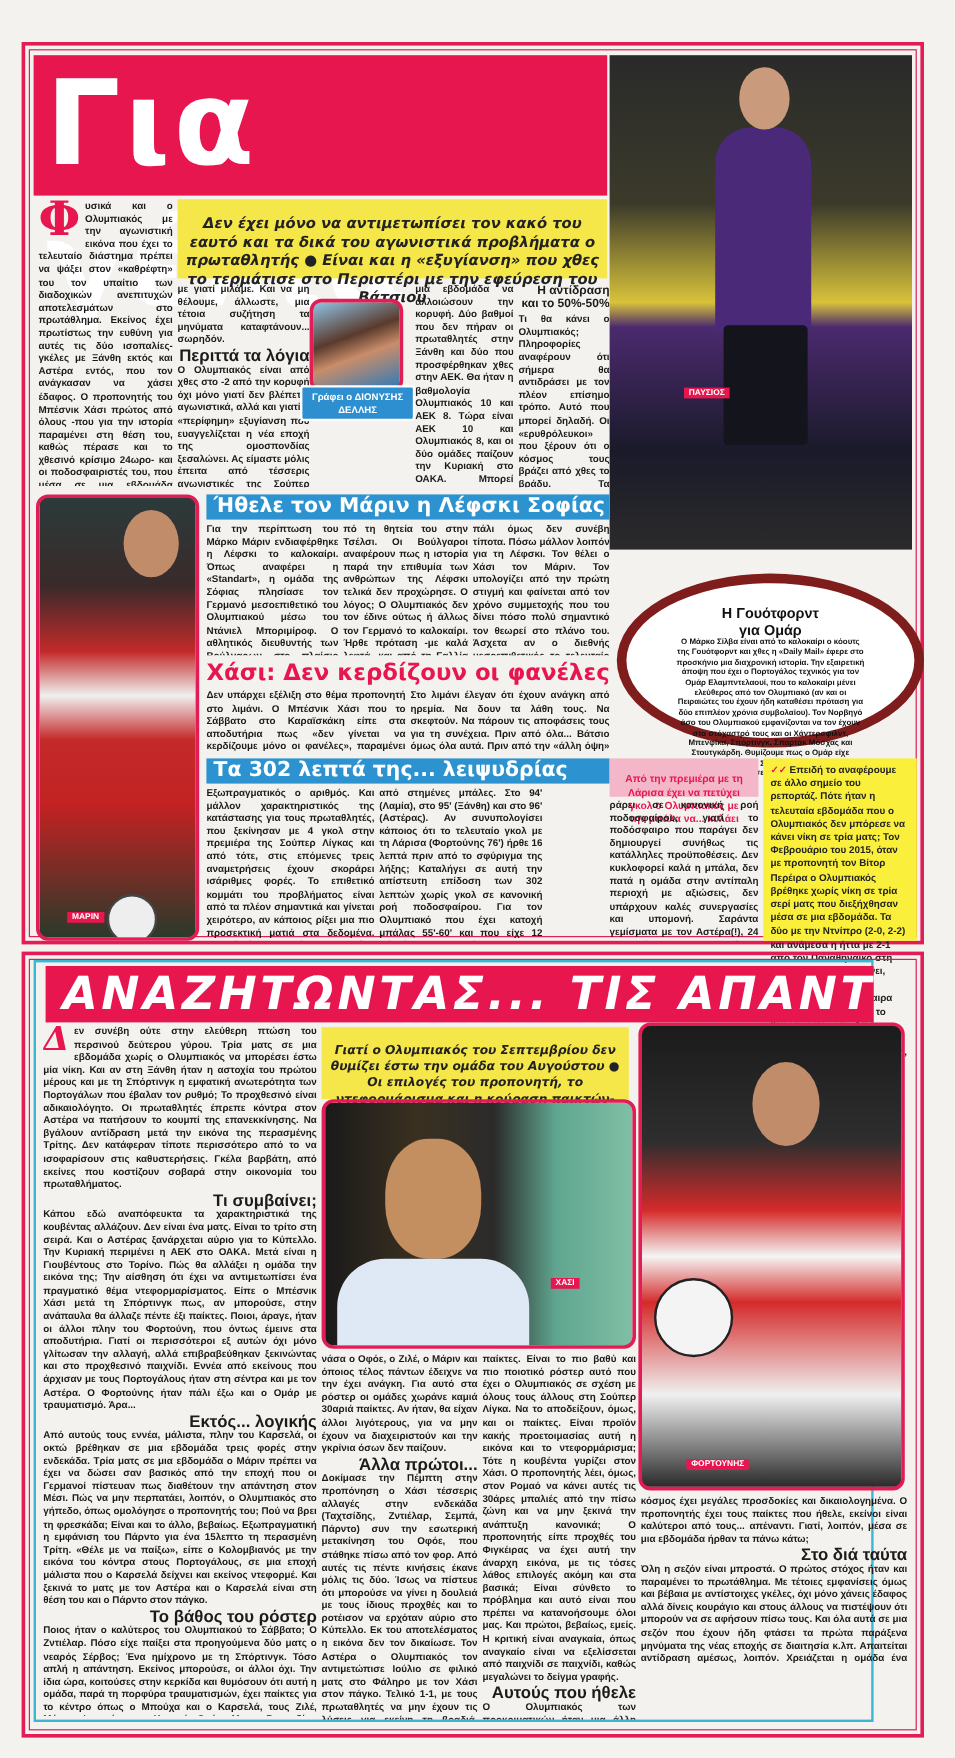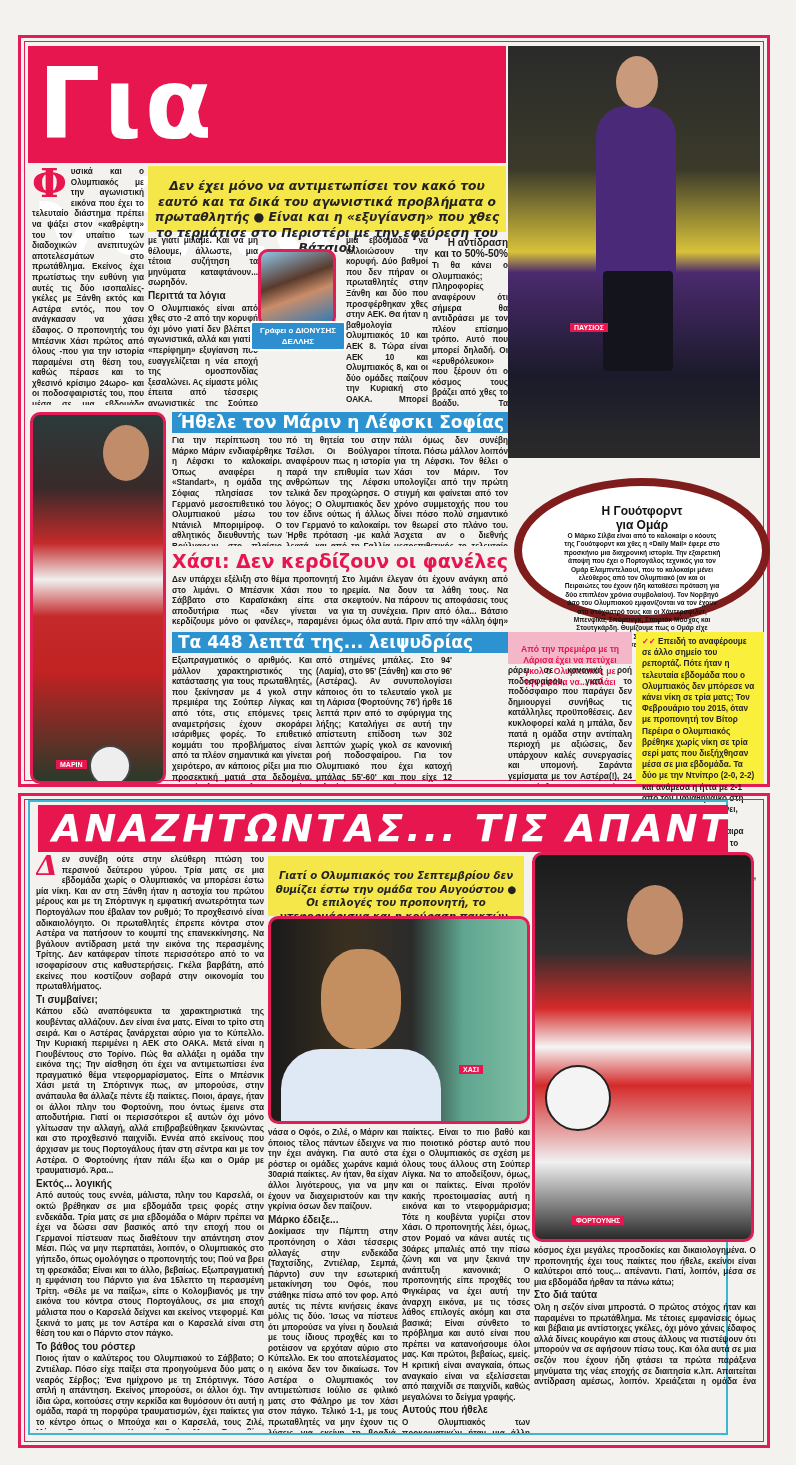--- a/index.html
+++ b/index.html
@@ -5,21 +5,21 @@
 *{box-sizing:border-box;margin:0;padding:0}
 body{width:796px;height:1465px;background:#f4f2ee;font-family:"Liberation Sans",sans-serif;color:#111;position:relative;overflow:hidden}
 .page{position:absolute;inset:0}
 .frame-top{position:absolute;left:18px;top:35px;width:752px;height:752px;border:3px solid #e21d55;outline:1px solid #e21d55;outline-offset:-7px}
 .frame-bot{position:absolute;left:18px;top:793px;width:752px;height:655px;border:3px solid #e21d55;outline:1px solid #e21d55;outline-offset:-7px}
 .teal-inner{position:absolute;left:28px;top:800px;width:700px;height:635px;border:2px solid #3bb7d4}
 .title1{position:absolute;left:28px;top:46px;width:478px;height:117px;background:#e8164f;color:#fff;font-weight:900;font-size:98px;line-height:117px;padding-left:10px;letter-spacing:3px;font-family:"DejaVu Sans",sans-serif}
 .col{position:absolute;font-size:8.2px;line-height:10.6px;text-align:justify;font-weight:bold;color:#1b1b1b;overflow:hidden}
 .col p{margin-bottom:0}
 .dropcap{float:left;font-size:40px;line-height:32px;color:#e8164f;font-family:"DejaVu Serif",serif;margin-right:4px;font-weight:bold}
-.sub{font-weight:bold;font-size:10px;text-align:left;display:block;margin:2px 0}
+.sub{font-weight:bold;font-size:14px;text-align:right;display:block;margin:2px 0}
 .deck{position:absolute;background:#f5e64a;color:#222;font-style:italic;font-weight:900;font-size:12.3px;line-height:15.5px;text-align:center;padding:13px 4px;font-family:"DejaVu Sans",sans-serif}
 .photo{position:absolute;border:3px solid #e21d55;border-radius:10px;overflow:hidden}
 .cap{position:absolute;background:#e8164f;color:#fff;font-size:7px;font-weight:bold;padding:1px 4px}
 .bar-blue{position:absolute;background:#2d93d0;color:#fff;font-weight:900;font-size:17px;line-height:21px;padding-left:6px;font-family:"DejaVu Sans",sans-serif;white-space:nowrap;overflow:hidden}
 .hd-red{position:absolute;color:#e8164f;font-weight:900;font-size:19px;line-height:22px;font-family:"DejaVu Sans",sans-serif;white-space:nowrap;overflow:hidden}
 .pinkbox{position:absolute;background:#f4b6c9;color:#e8164f;font-weight:bold;font-size:8.6px;line-height:11px;text-align:center;padding:12px}
 .yellowbox{position:absolute;background:#faf03c;font-size:8.2px;line-height:11.2px;font-weight:bold;padding:4px 6px;color:#222}
 .ellipse{position:absolute;border:8px solid #7f1d1d;border-radius:50%;background:#fff;text-align:center;padding:18px 40px}
 .ellipse h4{font-size:12px;line-height:14px;font-weight:900}
 .ellipse p{font-size:7.8px;line-height:10px;font-weight:bold}
@@ -81,21 +81,21 @@
   <div class="ellipse" style="left:514px;top:478px;width:256px;height:145px">
     <h4>Η Γουότφορντ</h4>
     <h4>για Ομάρ</h4>
     <p style="font-size:6.6px;line-height:8.4px">Ο Μάρκο Σίλβα είναι από το καλοκαίρι ο κόουτς της Γουότφορντ και χθες η «Daily Mail» έφερε στο προσκήνιο μια διαχρονική ιστορία. Την εξαιρετική άποψη που έχει ο Πορτογάλος τεχνικός για τον Ομάρ Ελαμπντελαουί, που το καλοκαίρι μένει ελεύθερος από τον Ολυμπιακό (αν και οι Πειραιώτες του έχουν ήδη καταθέσει πρόταση για δύο επιπλέον χρόνια συμβολαίου). Τον Νορβηγό άσο του Ολυμπιακού εμφανίζονται να τον έχουν στο στόχαστρό τους και οι Χάντερσφιλντ, Μπενφίκα, Σπόρτινγκ, Σπαρτάκ Μόσχας και Στουτγκάρδη. Θυμίζουμε πως ο Ομάρ είχε δουλέψει με τον Σίλβα και στη Χαλ την προηγούμενη σεζόν για ένα εξάμηνο.</p>
   </div>
 
   <div class="hd-red" style="left:172px;top:550px;width:336px">Χάσι: Δεν κερδίζουν οι φανέλες</div>
   <div class="col" style="left:172px;top:575px;width:166px;height:52px">Δεν υπάρχει εξέλιξη στο θέμα προπονητή στο λιμάνι. Ο Μπέσνικ Χάσι που το Σάββατο στο Καραϊσκάκη είπε στα αποδυτήρια πως «δεν γίνεται να κερδίζουμε μόνο οι φανέλες», παραμένει στη θέση του. Και μιας και αύριο κιόλας είναι το ματς Κυπέλλου με τον Αστέρα καταλαβαίνει κανείς ότι ο 46χρονος -τουλάχιστον μέχρι νεωτέρας- θα συνεχίσει.</div>
   <div class="col" style="left:342px;top:575px;width:166px;height:52px">Στο λιμάνι έλεγαν ότι έχουν ανάγκη από ηρεμία. Να δουν τα λάθη τους. Να σκεφτούν. Να πάρουν τις αποφάσεις τους για τη συνέχεια. Πριν από όλα... Βάτσιο όμως όλα αυτά. Πριν από την «άλλη όψη» του νομίσματος της φετινής Σούπερ Λίγκας.</div>
 
-  <div class="bar-blue" style="left:172px;top:632px;width:336px;height:21px">Τα 448 λεπτά της... λειψυδρίας</div>
+  <div class="bar-blue" style="left:172px;top:632px;width:336px;height:21px">Τα 302 λεπτά της... λειψυδρίας</div>
   <div class="col" style="left:172px;top:656px;width:140px;height:128px">Εξωπραγματικός ο αριθμός. Και μάλλον χαρακτηριστικός της κατάστασης για τους πρωταθλητές, που ξεκίνησαν με 4 γκολ στην πρεμιέρα της Σούπερ Λίγκας και από τότε, στις επόμενες τρεις αναμετρήσεις έχουν σκοράρει ισάριθμες φορές. Το επιθετικό κομμάτι του προβλήματος είναι από τα πλέον σημαντικά και γίνεται χειρότερο, αν κάποιος ρίξει μια πιο προσεκτική ματιά στα δεδομένα. Με πέναλτι το γκολ στον Αστέρα (Τζούρτζεβιτς). Με πέναλτι το γκολ κόντρα στη Λαμία (Φορτούνης). Από κόρνερ του Σεμπά και κεφαλιά του Ένγκελς το γκολ στην Ξάνθη. Σε αυτά τα τρία ματς, λοιπόν, ο Ολυμπιακός πήρε σκορ μόνο</div>
   <div class="col" style="left:316px;top:656px;width:136px;height:128px">από στημένες μπάλες. Στο 94' (Λαμία), στο 95' (Ξάνθη) και στο 96' (Αστέρας). Αν συνυπολογίσει κάποιος ότι το τελευταίο γκολ με τη Λάρισα (Φορτούνης 76') ήρθε 16 λεπτά πριν από το σφύριγμα της λήξης; Καταλήγει σε αυτή την απίστευτη επίδοση των 302 λεπτών χωρίς γκολ σε κανονική ροή ποδοσφαίρου. Για τον Ολυμπιακό που έχει κατοχή μπάλας 55'-60' και που είχε 12 τελικές με τη Λαμία, 11 με την Ξάνθη και 15 με τον Αστέρα. Έχουν χαθεί κλασικές ευκαιρίες (στο πρώτο ημίχρονο με την Ξάνθη), είχε δοκάρι προχθές ο Εμενίκε με τον Αστέρα, αλλά και πάλι η ουσία δεν αλλάζει. Ο Ολυμπιακός δεν σκο-</div>
   <div class="pinkbox" style="left:508px;top:632px;width:124px;height:32px">Από την πρεμιέρα με τη Λάρισα έχει να πετύχει γκολ ο Ολυμπιακός με την μπάλα να... κυλάει</div>
   <div class="col" style="left:508px;top:666px;width:124px;height:118px">ράρει σε κανονική ροή ποδοσφαίρου, γιατί το ποδόσφαιρο που παράγει δεν δημιουργεί συνήθως τις κατάλληλες προϋποθέσεις. Δεν κυκλοφορεί καλά η μπάλα, δεν πατά η ομάδα στην αντίπαλη περιοχή με αξιώσεις, δεν υπάρχουν καλές συνεργασίες και υπομονή. Σαράντα γεμίσματα με τον Αστέρα(!), 24 στην Ξάνθη, 26 με τη Λαμία. Ο πιο χαρακτηριστικός δείκτης της στατιστικής που «φωτογραφίζει» τις συνθήκες με τις οποίες επιτίθεσαι. Όσο πιο συχνά σηκώνεις την μπάλα ψηλά τόσο λιγότερο προσπαθείς να επιτεθείς οργανωμένα.</div>
 
   <div class="yellowbox" style="left:636px;top:632px;width:128px;height:152px">
     <span style="color:#e8164f">✓✓</span>
     <span>Επειδή το αναφέρουμε σε άλλο σημείο του ρεπορτάζ. Πότε ήταν η τελευταία εβδομάδα που ο Ολυμπιακός δεν μπόρεσε να κάνει νίκη σε τρία ματς; Τον Φεβρουάριο του 2015, όταν με προπονητή τον Βίτορ Περέιρα ο Ολυμπιακός βρέθηκε χωρίς νίκη σε τρία σερί ματς που διεξήχθησαν μέσα σε μια εβδομάδα. Τα δύο με την Ντνίπρο (2-0, 2-2) και ανάμεσα η ήττα με 2-1 από τον Παναθηναϊκό στη Λεωφόρο. Καταλαβαίνει, λοιπόν, κανείς την περιρρέουσα ατμόσφαιρα στο λιμάνι έπειτα από το θέμα του πέρασε. Από Σάββατο έως Σάββατο και από τις δοκιμασίες με Ξάνθη, Σπόρτινγκ και Αστέρα.</span>
   </div>
 
@@ -123,21 +123,21 @@
   <div class="cap" style="left:459px;top:1065px">ΧΑΣΙ</div>
 
   <div class="photo" style="left:532px;top:852px;width:222px;height:390px;background:linear-gradient(180deg,#1b1b1b 0%,#2e2e2e 25%,#d52a2a 40%,#f5f5f5 50%,#d52a2a 60%,#f0f0f0 80%,#2a2a2a 100%)">
     <div style="position:absolute;left:92px;top:30px;width:56px;height:70px;background:#c08c6a;border-radius:50%"></div>
     <div style="position:absolute;left:10px;top:210px;width:66px;height:66px;background:#f4f4f4;border-radius:50%;border:2px solid #222"></div>
   </div>
   <div class="cap" style="left:572px;top:1216px">ΦΟΡΤΟΥΝΗΣ</div>
 
   <div class="col" style="left:268px;top:1128px;width:130px;height:305px">
     <p>νάσα ο Οφόε, ο Ζιλέ, ο Μάριν και όποιος τέλος πάντων έδειχνε να την έχει ανάγκη. Για αυτό στα ρόστερ οι ομάδες χωράνε καμιά 30αριά παίκτες. Αν ήταν, θα είχαν άλλοι λιγότερους, για να μην έχουν να διαχειριστούν και την γκρίνια όσων δεν παίζουν.</p>
-    <span class="sub">Μάρκο έδειξε...</span>
+    <span class="sub">Άλλα πρώτοι...</span>
     <p>Δοκίμασε την Πέμπτη στην προπόνηση ο Χάσι τέσσερις αλλαγές στην ενδεκάδα (Ταχτσίδης, Ζντιέλαρ, Σεμπά, Πάρντο) συν την εσωτερική μετακίνηση του Οφόε, που στάθηκε πίσω από τον φορ. Από αυτές τις πέντε κινήσεις έκανε μόλις τις δύο. Ίσως να πίστευε ότι μπορούσε να γίνει η δουλειά με τους ίδιους προχθές και το ροτέισον να ερχόταν αύριο στο Κύπελλο. Εκ του αποτελέσματος η εικόνα δεν τον δικαίωσε. Τον Αστέρα ο Ολυμπιακός τον αντιμετώπισε Ιούλιο σε φιλικό ματς στο Φάληρο με τον Χάσι στον πάγκο. Τελικό 1-1, με τους πρωταθλητές να μην έχουν τις λύσεις για εκείνη τη βραδιά. Πέρσι στο πρωτάθλημα (4/1/17), πάλι στο Φάληρο, το ματς ήταν 1-1 μέχρι το 90'+3', όταν το καθάρισε ο Μάριν. Έχουν κατ' επανάληψη δώσει τα διαπιστευτήρια τους οι Αρκάδες για τον συντελεστή δυσκολίας που έχουν στο Φάληρο. Και πάλι, όμως, αυτό ουσιαστικά δεν έπαιξε κανέναν ρόλο. Ούτε, βεβαίως, είναι αντιληπτό από τους ποδοσφαιριστές, που πάντως έχουν το δικό τους μεγάλο μερίδιο ευθύνης.</p>
 
   </div>
 
   <div class="col" style="left:402px;top:1128px;width:128px;height:305px">
     <p>παίκτες. Είναι το πιο βαθύ και πιο ποιοτικό ρόστερ αυτό που έχει ο Ολυμπιακός σε σχέση με όλους τους άλλους στη Σούπερ Λίγκα. Να το αποδείξουν, όμως, και οι παίκτες. Είναι προϊόν κακής προετοιμασίας αυτή η εικόνα και το ντεφορμάρισμα; Τότε η κουβέντα γυρίζει στον Χάσι. Ο προπονητής λέει, όμως, στον Ρομαό να κάνει αυτές τις 30άρες μπαλιές από την πίσω ζώνη και να μην ξεκινά την ανάπτυξη κανονικά; Ο προπονητής είπε προχθές του Φιγκέιρας να έχει αυτή την άναρχη εικόνα, με τις τόσες λάθος επιλογές ακόμη και στα βασικά; Είναι σύνθετο το πρόβλημα και αυτό είναι που πρέπει να κατανοήσουμε όλοι μας. Και πρώτοι, βεβαίως, εμείς. Η κριτική είναι αναγκαία, όπως αναγκαίο είναι να εξελίσσεται από παιχνίδι σε παιχνίδι, καθώς μεγαλώνει το δείγμα γραφής.</p>
     <span class="sub">Αυτούς που ήθελε</span>
     <p>Ο Ολυμπιακός των προκριματικών ήταν μια άλλη ομάδα. Και δεν μιλά κανείς αυστηρά για τα αποτελέσματα. Έβλεπες συνεργασίες, έβλεπες ατομική ικανότητα. Έβλεπες παίκτες «κάνω τη διαφορά» σαν τον Οφόε και τον Καρσελά, ή ακόμη και λειτουργικούς ρολίστες σαν τον Μπεν να έρχονται για να προσφέρουν λύσεις. Έχουν περάσει μερικές εβδομάδες από τότε, και λες και κουβεντιάζουμε για άλλη ομάδα και άλλους παίκτες. Δεν πρέπει να υπάρξει μια ειλικρινής και πειστική απάντηση στο «τι συμβαίνει»; Δεν πρέπει να εντοπιστεί το πρόβλημα για να προκύψει αναπόφευκτα και η λύση του; Ο</p>
   </div>
 

